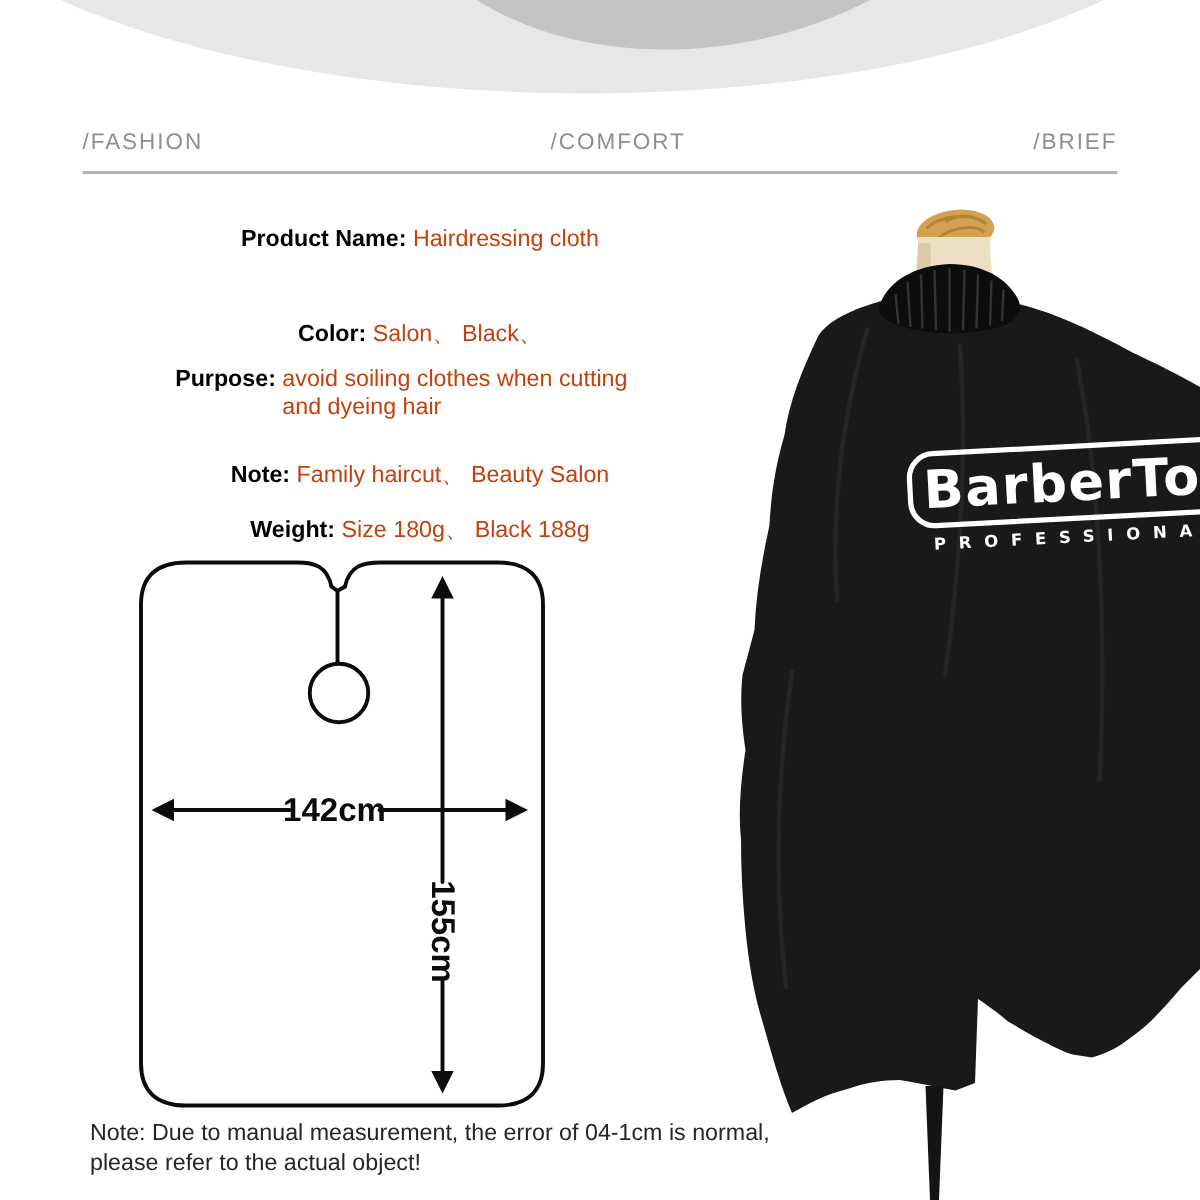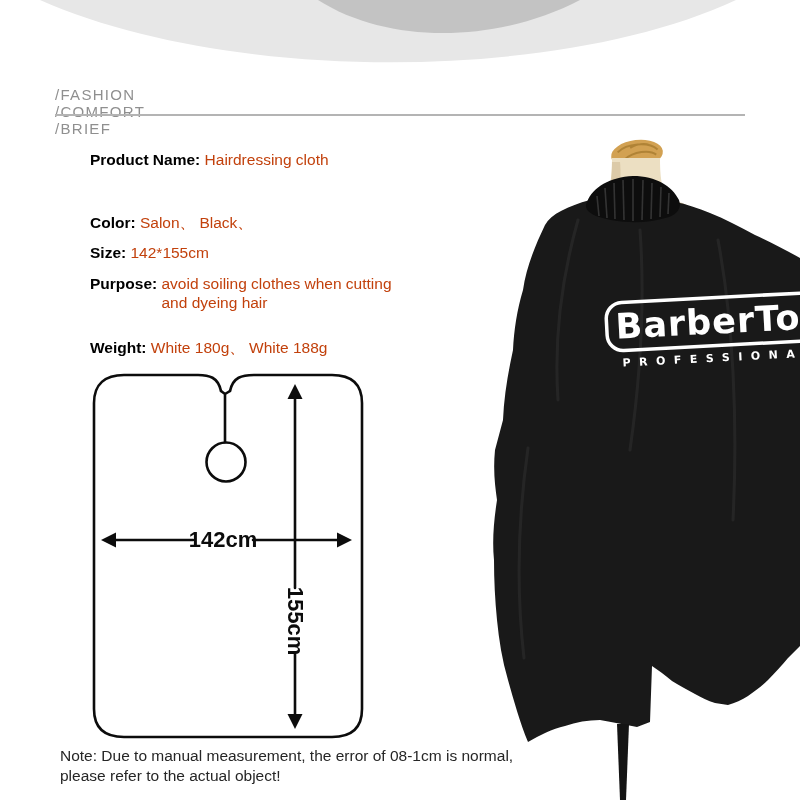--- a/index.html
+++ b/index.html
@@ -4,31 +4,31 @@
 <style>
   html,body{margin:0;padding:0;background:#fff;}
   .page{
     position:relative;width:800px;height:800px;overflow:hidden;background:#ffffff;
     font-family:"Liberation Sans", sans-serif;color:#1c1c1c;
   }
   
   .hdr-svg{position:absolute;left:0;top:0;}
   .tagrow{
     position:absolute;left:55px;top:86px;width:690px;
-    display:flex;justify-content:space-between;align-items:flex-start;flex-direction:column;
+    display:flex;justify-content:space-between;align-items:center;
   }
   .tag{
     font-size:15px;letter-spacing:1.3px;color:#8f8f8f;font-weight:400;
   }
   .divider{
     position:absolute;left:55px;top:114px;width:690px;height:2px;background:#b4b4b4;
   }
   
   .specs{position:absolute;left:90px;top:150px;width:380px;}
-  .spec-row{display:flex;font-size:15.5px;line-height:19px;margin-bottom:12px;}
+  .spec-row{display:flex;font-size:15.5px;line-height:19px;margin-bottom:12px;justify-content:center;}
   .spec-row .lbl{font-weight:bold;white-space:pre;color:#000;}
   .spec-row .val{color:#c2410c;}
   .spec-row.r2{margin-bottom:11px;margin-top:44px;}
   .spec-row.r4{margin-bottom:26px;}
   .spec-row.r4 .val{max-width:255px;}
   .spec-row.r5{margin-bottom:18px;}
   .spec-row.r6{margin-bottom:16px;}
   
   .diagram-svg{position:absolute;left:70px;top:368px;}
   
@@ -58,31 +58,31 @@
 
   <div class="specs">
     <div class="spec-row r1">
       <span class="lbl">Product Name: </span>
       <span class="val">Hairdressing cloth</span>
     </div>
     <div class="spec-row r2">
       <span class="lbl">Color: </span>
       <span class="val">Salon、 Black、</span>
     </div>
-    <div class="spec-row r3">
-      <span class="lbl">Size: </span>
-      <span class="val">142*155cm</span>
-    </div>
     <div class="spec-row r4">
       <span class="lbl">Purpose: </span>
       <span class="val">avoid soiling clothes when cutting and dyeing hair</span>
     </div>
+    <div class="spec-row r5">
+      <span class="lbl">Note: </span>
+      <span class="val">Family haircut、 Beauty Salon</span>
+    </div>
     <div class="spec-row r6">
       <span class="lbl">Weight: </span>
-      <span class="val">White 180g、 White 188g</span>
+      <span class="val">Size 180g、 Black 188g</span>
     </div>
   </div>
 
   <svg class="diagram-svg" width="310" height="392" viewBox="0 0 310 392">
     <g stroke="#0c0c0c" stroke-width="2.6" fill="none" stroke-linecap="round">
 
       <path d="M 151 23 C 148 9 139 7 128 7 H 54 C 35 7 24 16 24 35 V 341 C 24 360 35 369 54 369 H 262 C 281 369 292 360 292 341 V 35 C 292 16 281 7 262 7 H 184 C 172 7 163 9 160 23"></path>
       <path d="M 151 23 L 155 26 L 160 23 M 155 26 V 74"></path>
       <circle cx="156" cy="94" r="19.5"></circle>
 
@@ -168,17 +168,17 @@
     <g transform="rotate(-3 320 212)">
       <rect x="219" y="180" width="212" height="48" rx="16" fill="none" stroke-width="3.5" stroke="#ffffff"></rect>
       <text x="228" y="216" font-size="35" font-weight="bold" font-family="DejaVu Sans, sans-serif" letter-spacing="1" fill="#ffffff">BarberTop</text>
       <text x="233" y="244" font-size="11" font-weight="bold" font-family="DejaVu Sans, sans-serif" letter-spacing="8.5" fill="#ffffff">PROFESSIONAL</text>
     </g>
 
     <path d="M 229 606 L 241 606 L 238 682 L 232 682 Z" fill="#141414"></path>
   </svg>
 
   <div class="note">
-    <div>Note: Due to manual measurement, the error of 08-1cm is normal,</div>
+    <div>Note: Due to manual measurement, the error of 04-1cm is normal,</div>
     <div>please refer to the actual object!</div>
   </div>
 
 </div>
 
 </body></html>

